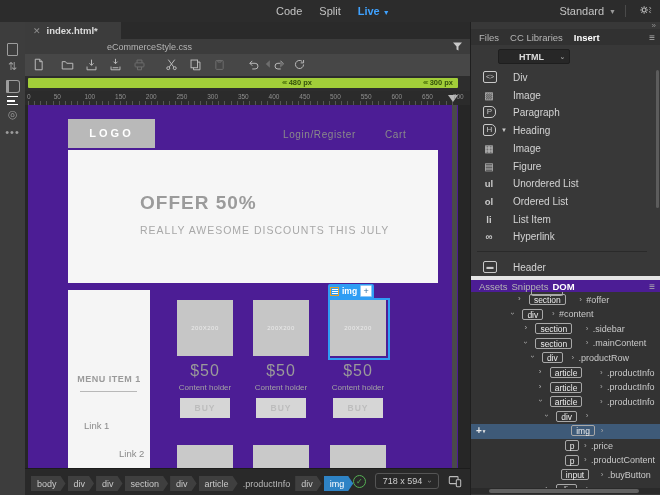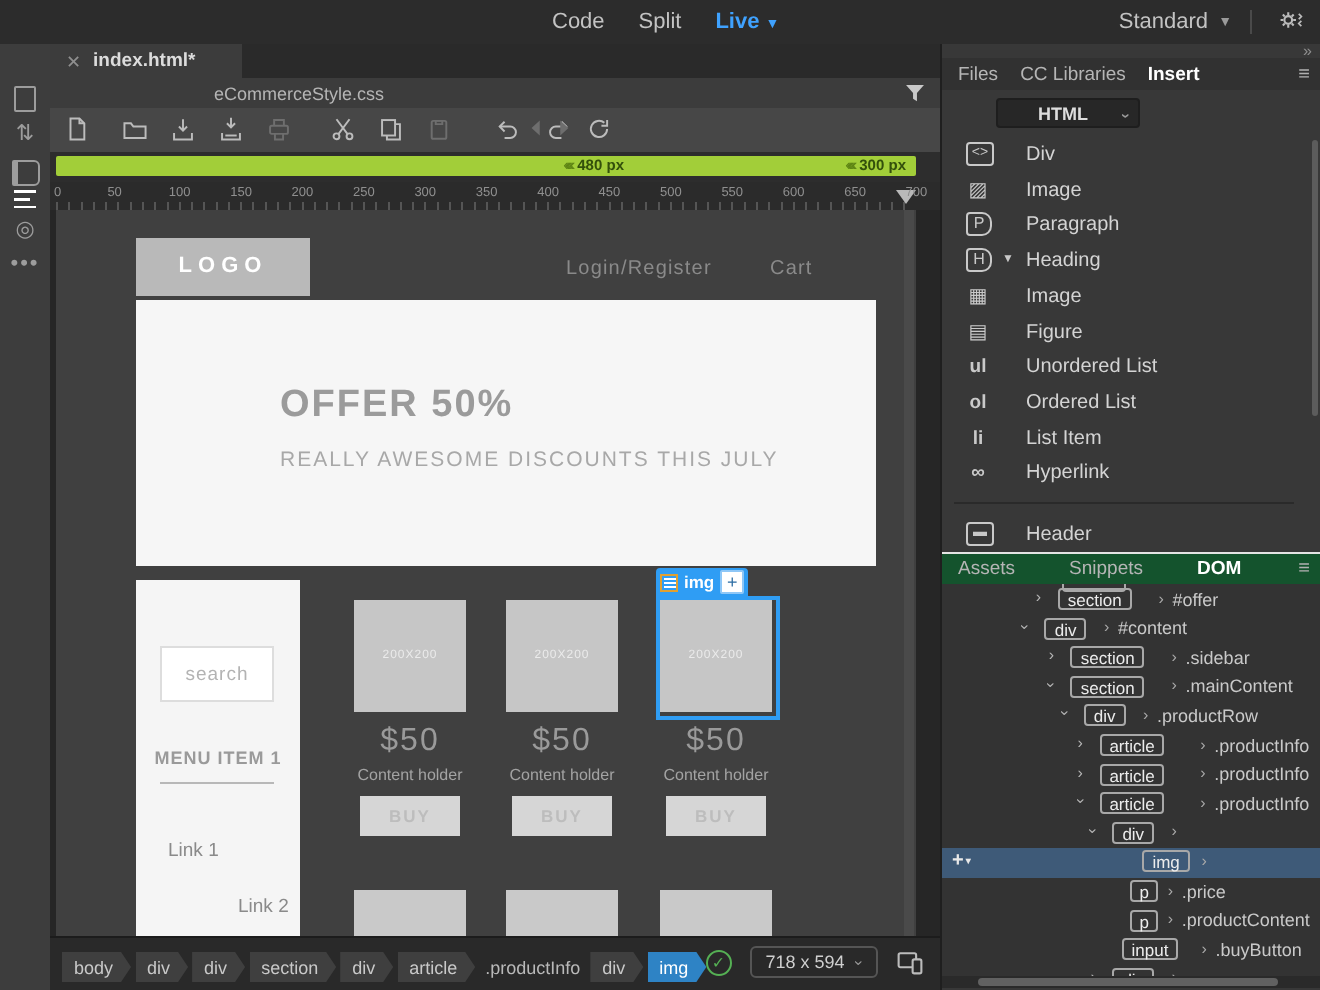--- a/index.html
+++ b/index.html
@@ -45,21 +45,21 @@
   .bp .chv{color:#5d8414;font-size:8px;letter-spacing:-2px;line-height:10px;}
   .bp .bplabel{color:#33500b;font-size:7.5px;font-weight:bold;line-height:10px;padding-right:3px;}
   
   #ruler{position:absolute;left:25px;top:91px;width:445px;height:14px;background:#2b2b2b;border-bottom:1px solid #191919;}
   #rulerticks{position:absolute;left:3px;bottom:0;width:430px;height:4px;
      background:repeating-linear-gradient(90deg,#555 0 1px,transparent 1px 6.14px);}
   .ruler-num{position:absolute;top:2px;font-size:6.5px;color:#8f8f8f;}
   #marker{position:absolute;left:423px;top:4px;width:0;height:0;border-left:5px solid transparent;border-right:5px solid transparent;border-top:7px solid #b9b9b9;}
   
   #canvas{position:absolute;left:25px;top:105px;width:445px;height:363px;background:#262626;overflow:hidden;}
-  #pagewrap{position:absolute;left:3px;top:0;width:430px;height:363px;background:#404040;overflow:hidden;}
+  #pagewrap{position:absolute;left:3px;top:0;width:430px;height:363px;background:#4c1d95;overflow:hidden;}
   #guide{position:absolute;left:427px;top:0;width:5px;height:363px;background:#4a4a4a;}
   .logo-box{position:absolute;left:40px;top:14px;width:87px;height:29px;background:#b9b9b9;color:#fff;font-size:11px;font-weight:bold;letter-spacing:3px;text-align:center;line-height:29px;}
   .nav-link{position:absolute;top:24px;font-size:10px;color:#8a8a8a;letter-spacing:0.6px;}
   #offer{position:absolute;left:40px;top:45px;width:370px;height:133px;background:#f6f6f6;}
   #offer-title{position:absolute;left:72px;top:42px;font-size:19px;font-weight:bold;color:#9b9b9b;letter-spacing:1px;}
   #offer-sub{position:absolute;left:72px;top:74px;font-size:10.5px;color:#a8a8a8;letter-spacing:1px;}
   #psidebar{position:absolute;left:40px;top:185px;width:82px;height:178px;background:#f5f5f5;}
   #searchbox{position:absolute;left:12px;top:33px;width:57px;height:28px;background:#fff;border:1px solid #ddd;font-family:"Liberation Sans",sans-serif;font-size:9.5px;color:#9a9a9a;text-align:center;box-sizing:border-box;outline:none;letter-spacing:0.5px;}
   #searchbox::placeholder{color:#b3b3b3;}
   #menu-title{position:absolute;left:0;top:84px;width:82px;text-align:center;font-size:9px;font-weight:bold;color:#9a9a9a;letter-spacing:0.5px;}
@@ -99,21 +99,21 @@
   #htmlselect .chev{position:absolute;right:5px;top:1px;transform:rotate(90deg);font-size:8px;color:#9a9a9a;}
   .ins-row{position:absolute;left:0;width:182px;height:17px;}
   .ins-ico{position:absolute;left:9px;top:1px;width:18px;text-align:center;color:#c9c9c9;font-size:10px;line-height:14px;}
   .ins-ico.box{font-size:7px;border:1px solid #c9c9c9;border-radius:2px;width:12px;height:10px;line-height:10px;left:12px;}
   .ins-ico.pill{font-size:8px;border:1px solid #c9c9c9;border-radius:2px 5px 5px 2px;width:11px;height:10px;line-height:10px;left:12px;}
   .ins-ico.text{font-size:9.5px;font-weight:bold;}
   .ins-dd{position:absolute;left:30px;top:4px;font-size:6px;color:#c9c9c9;}
   .ins-label{position:absolute;left:42px;top:2px;font-size:10px;color:#d4d4d4;}
   #ins-sep{position:absolute;left:6px;width:170px;border-top:1px solid #2a2a2a;}
   #ins-scroll{position:absolute;right:2px;top:48px;width:3px;height:138px;background:#5c5c5c;border-radius:2px;}
-  #dom-tabs{position:absolute;left:0;top:254px;width:190px;height:16px;background:#14532d;display:flex;align-items:center;gap:27px;padding-left:8px;box-sizing:border-box;font-size:9.5px;color:#b5b5b5;border-top:1px solid #e5e5e5;}
+  #dom-tabs{position:absolute;left:0;top:254px;width:190px;height:16px;background:#4c1d95;display:flex;align-items:center;gap:4px;padding-left:8px;box-sizing:border-box;font-size:9.5px;color:#b5b5b5;border-top:4px solid #e5e5e5;}
   #dom-tabs .tab.active{color:#fff;font-weight:bold;}
   #domtree{position:absolute;left:0;top:270px;width:190px;height:196px;background:#333;overflow:hidden;}
   .dom-row{position:absolute;left:0;width:190px;height:14.6px;}
   .dom-row.selected{background:#3e5a78;}
   .dom-arrow{position:absolute;top:1px;font-size:8px;color:#b5b5b5;}
   .dom-arrow.open{transform:rotate(90deg);}
   .dom-pill{position:absolute;top:1px;border:1px solid #a8a8a8;border-radius:2px;padding:0 4px;font-size:8.5px;color:#ececec;line-height:10.5px;height:11px;box-sizing:border-box;}
   .dom-chev{position:absolute;top:1.5px;font-size:8px;color:#a8a8a8;}
   .dom-qual{position:absolute;top:1.5px;font-size:9px;color:#c9c9c9;}
   .dom-plus{position:absolute;left:5px;top:1px;color:#e8e8e8;font-size:10px;font-weight:bold;}
@@ -293,21 +293,20 @@
   <div id="canvas">
     <div id="pagewrap">
       <div class="logo-box">LOGO</div>
       <span class="nav-link" style="left:255px;">Login/Register</span>
       <span class="nav-link" style="left:357px;">Cart</span>
       <div id="offer">
         <div id="offer-title">OFFER 50%</div>
         <div id="offer-sub">REALLY AWESOME DISCOUNTS THIS JULY</div>
       </div>
       <div id="psidebar">
-        <input id="searchbox" placeholder="search" style="">
         <div id="menu-title">MENU ITEM 1</div>
         <div id="menu-line"></div>
         <span class="sb-link" style="top:130px;">Link 1</span>
         <span class="sb-link" style="top:158px;padding-left:35px;">Link 2</span>
       </div>
       <div id="cards">
           <div class="card" style="left: 149px;">
             <span class="card-img">200X200</span>
             <span class="card-price">$50</span>
             <span class="card-desc">Content holder</span>

